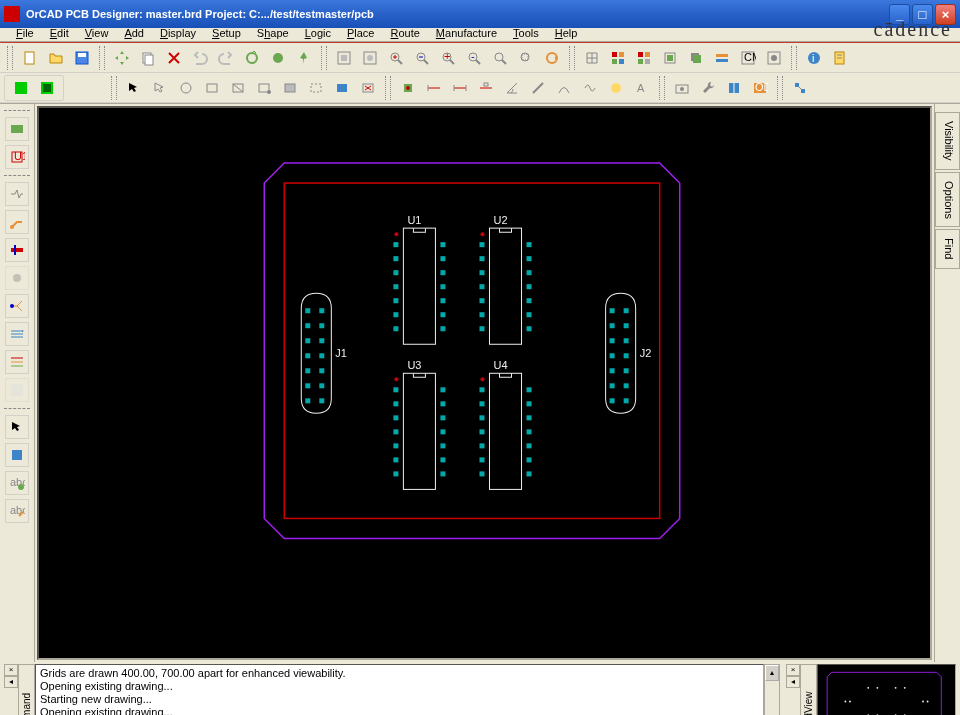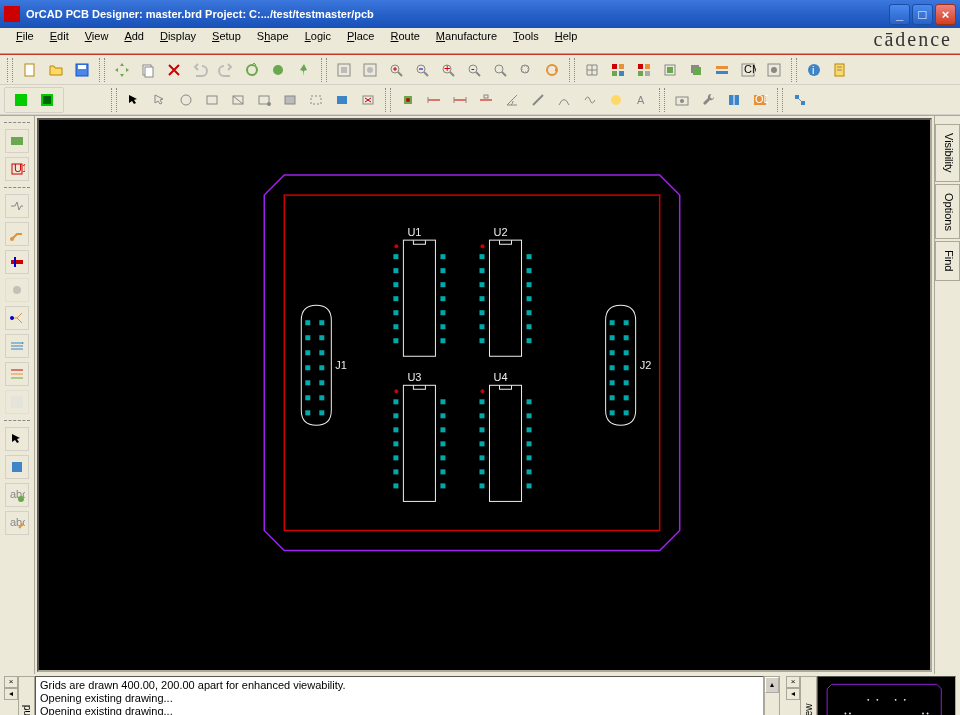--- a/index.html
+++ b/index.html
@@ -9,21 +9,21 @@
 .titlebar { height: 28px; background: linear-gradient(to bottom, #3b77dd 0%, #2862c8 50%, #1850b8 100%); display: flex; align-items: center; padding: 0 4px; color: white; }
 .titlebar .icon { width: 16px; height: 16px; background: #c00; margin-right: 6px; display: inline-block; }
 .titlebar .title { font-weight: bold; flex: 1; }
 .titlebar .btns { display: flex; gap: 2px; }
 .titlebar .btn { width: 21px; height: 21px; border-radius: 3px; display: flex; align-items: center; justify-content: center; font-weight: bold; font-size: 13px; color: white; }
 .titlebar .btn.min { background: linear-gradient(to bottom, #4a8aef, #2862c8); border: 1px solid #1b4da0; }
 .titlebar .btn.max { background: linear-gradient(to bottom, #4a8aef, #2862c8); border: 1px solid #1b4da0; }
 .titlebar .btn.close { background: linear-gradient(to bottom, #f08080, #d04020); border: 1px solid #a03010; }
 
 
-.menubar { height: 26px; background: #ece9d8; display: flex; align-items: flex-start; padding: 0 8px; border-bottom: 1px solid #aca899; }
+.menubar { height: 14px; background: #ece9d8; display: flex; align-items: flex-end; padding: 0 8px; border-bottom: 1px solid #aca899; }
 .menubar .item { padding: 2px 8px; cursor: default; }
 .menubar .item u { text-decoration: underline; }
 .menubar .brand { margin-left: auto; font-family: Georgia, serif; font-size: 20px; letter-spacing: 2px; color: #333; }
 
 
 .toolbars { background: #ece9d8; border-top: 1px solid #c0392b; border-bottom: 1px solid #aca899; }
 .toolbar-row { height: 30px; display: flex; align-items: center; padding: 2px 4px; gap: 2px; border-bottom: 1px solid #d4d0c8; }
 .tb-sep { width: 6px; height: 24px; border-left: 1px dotted #888; border-right: 1px dotted #888; margin: 0 3px; }
 .tb-btn { width: 24px; height: 24px; display: flex; align-items: center; justify-content: center; border: 1px solid transparent; cursor: pointer; }
 .tb-btn svg { width: 16px; height: 16px; }
@@ -672,22 +672,23 @@
 
 <div class="bottom">
   <div class="console-wrap">
     <div class="console-btns">
       <div class="cb">×</div>
       <div class="cb">◂</div>
       <div style="flex:1"></div>
     </div>
     <div class="console-lbl">Command</div>
     <div class="console">
-      <div>Grids are drawn 400.00, 200.00 apart for enhanced viewability.</div>
+      <div>Grids are drawn 400.00, 700.00 apart for enhanced viewability.</div>
       <div>Opening existing drawing...</div>
+      <div>Starting new drawing...</div>
       <div>Opening existing drawing...</div>
 
     </div>
     <div class="console-scroll">
       <div class="arr">▴</div>
         <div class="track"></div>
     </div>
   </div>
   <div class="minimap-wrap">
     <div class="console-btns">

